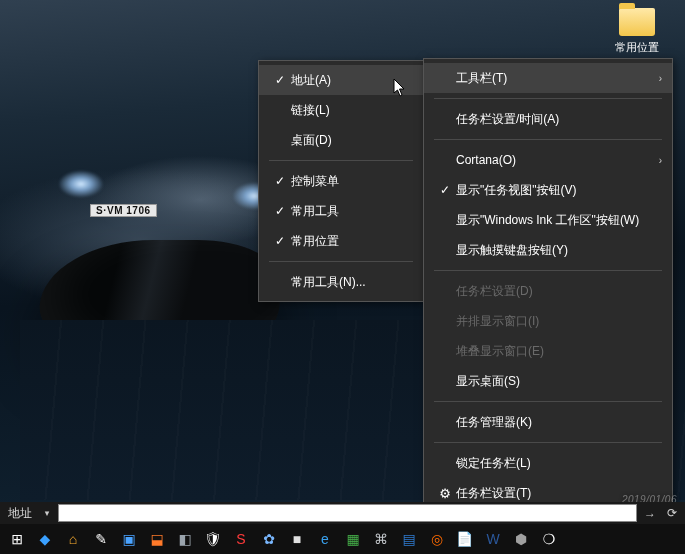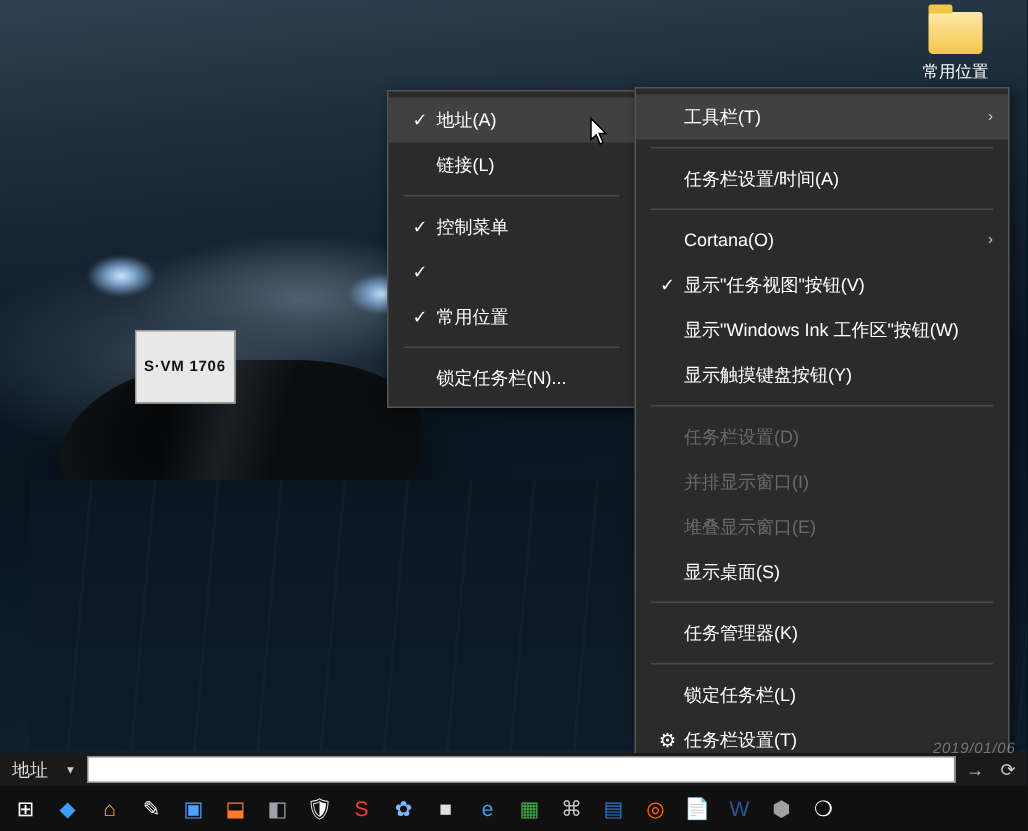--- a/index.html
+++ b/index.html
@@ -31,22 +31,22 @@
                 linear-gradient(180deg, #0b1621 0%, #0e1c2a 100%);
   }
   .headlight {
     position:absolute; width:46px; height:28px;
     background: radial-gradient(ellipse,#cfe8ff 0%,#7aa0c8 30%,transparent 70%);
     filter: blur(1px);
   }
   .h1 { left:58px; top:170px; }
   .h2 { left:232px; top:182px; }
   .plate {
-    position:absolute; left:90px; top:220px;
-    background:#e8e8e8; color:#111; padding:18px 5px;
+    position:absolute; left:90px; top:204px;
+    background:#e8e8e8; color:#111; padding:0 5px;
     font-size:10px; font-weight:bold; letter-spacing:.5px;
     border:1px solid #999;
   }
   .folder-icon {
     position:absolute; right:26px; top:8px; width:44px; text-align:center;
     color:#fff; font-size:11px;
   }
   .folder-icon .ico {
     width:36px; height:28px; margin:0 auto 4px;
     background:linear-gradient(#ffe9a8,#f3c64b);
@@ -137,36 +137,41 @@
 
 <div class="menu submenu" id="submenu">
     <div class="menu-item hover">
       <span class="chk">✓</span>
       <span class="lbl">地址(A)</span>
     </div>
     <div class="menu-item">
       <span class="chk"></span>
       <span class="lbl">链接(L)</span>
     </div>
+    <div class="menu-item">
+      <span class="chk"></span>
+      <span class="lbl">桌面(D)</span>
+    </div>
     <div class="sep"></div>
     <div class="menu-item">
       <span class="chk">✓</span>
       <span class="lbl">控制菜单</span>
     </div>
     <div class="menu-item">
       <span class="chk">✓</span>
+      <span class="lbl">常用工具</span>
     </div>
     <div class="menu-item">
       <span class="chk">✓</span>
       <span class="lbl">常用位置</span>
     </div>
     <div class="sep"></div>
     <div class="menu-item">
       <span class="chk"></span>
-      <span class="lbl">锁定任务栏(N)...</span>
+      <span class="lbl">常用工具(N)...</span>
     </div>
   </div>
 
 <div class="menu mainmenu" id="mainmenu">
     <div class="menu-item hover">
       <span class="chk"></span>
       <span class="lbl">工具栏(T)</span>
       <span class="arrow">›</span>
     </div>
     <div class="sep"></div>

